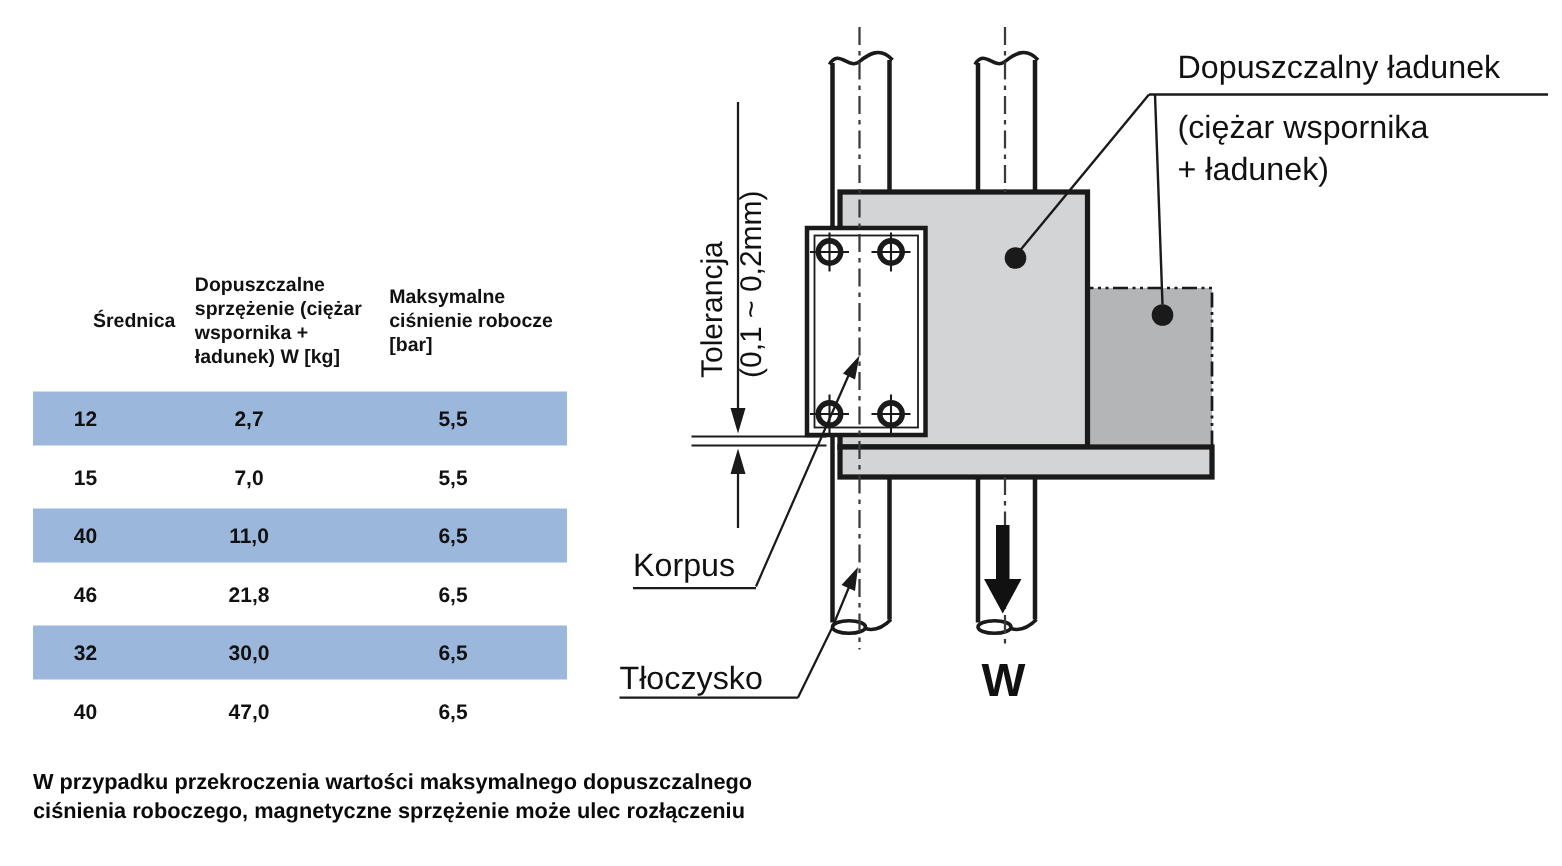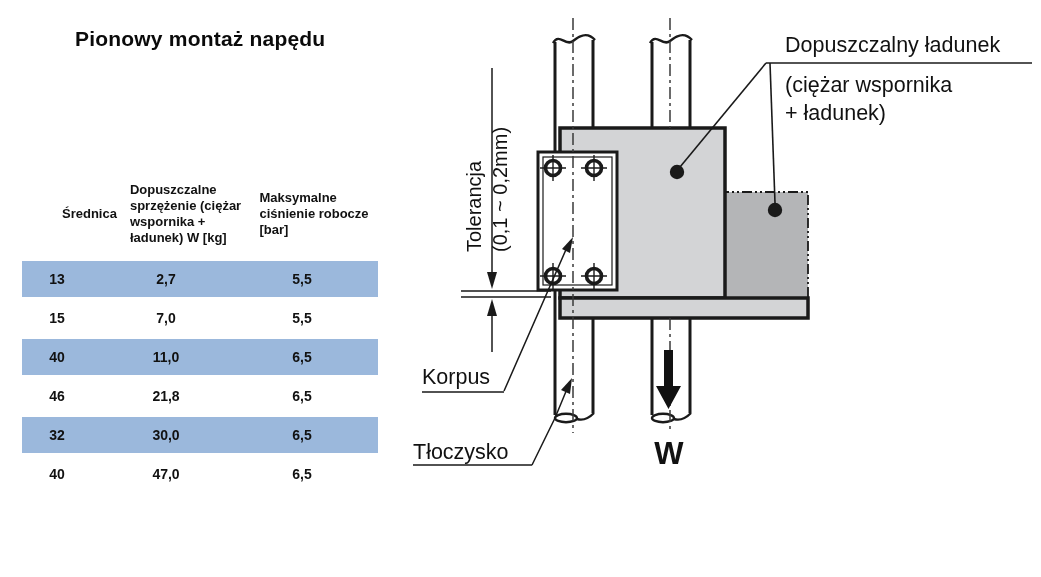--- a/index.html
+++ b/index.html
@@ -35,32 +35,31 @@
   .wlbl{font-size:31px;font-weight:bold;}
   .bracket-fill{fill:var(--bracket);}
   .load-fill{fill:var(--load);}
   .ln{stroke:var(--line);}
 </style>
 </head>
 <body>
 
 <div class="page" style="--stripe: #9bb8dc; --bracket: #d3d4d6; --load: #b4b5b7; --line: #1a1a1a;">
 
-  <h1 class="page-title">Pionowy montaż napędu</h1>
 
   <div class="data-table">
     <div class="thead">
       <div class="th th1">Średnica</div>
       <div class="th th2">Dopuszczalne sprzężenie (ciężar wspornika + ładunek) W [kg]</div>
       <div class="th th3">Maksymalne ciśnienie robocze [bar]</div>
     </div>
     <div>
 
         <div class="trow stripe">
-          <div class="c c1">13</div>
+          <div class="c c1">12</div>
           <div class="c c2">2,7</div>
           <div class="c c3">5,5</div>
         </div>
 
         <div class="trow">
           <div class="c c1">15</div>
           <div class="c c2">7,0</div>
           <div class="c c3">5,5</div>
         </div>
 
@@ -83,20 +82,24 @@
         </div>
 
         <div class="trow">
           <div class="c c1">40</div>
           <div class="c c2">47,0</div>
           <div class="c c3">6,5</div>
         </div>
       </div>
   </div>
 
+  <div class="footer">
+    <div>W przypadku przekroczenia wartości maksymalnego dopuszczalnego</div>
+    <div>ciśnienia roboczego, magnetyczne sprzężenie może ulec rozłączeniu</div>
+  </div>
 
   <svg class="diagram" width="641" height="577" viewBox="400 0 641 577">
 
     <g>
       <rect x="555" y="38" width="38" height="378" fill="#fff" stroke="none"></rect>
       <path class="ln" d="M555,42 V415" stroke-width="3" fill="none"></path>
       <path class="ln" d="M593,40 V413" stroke-width="3" fill="none"></path>
       <path class="ln" d="M553,43 C559,32 566,47 573,41 C579,36 587,31 595,40" stroke-width="2.4" fill="none"></path>
       <ellipse class="ln" cx="566" cy="418" rx="11" ry="4.2" fill="#fff" stroke-width="2.4"></ellipse>
       <path class="ln" d="M577,419 C583,421 589,418 594,413" stroke-width="2.4" fill="none"></path>

